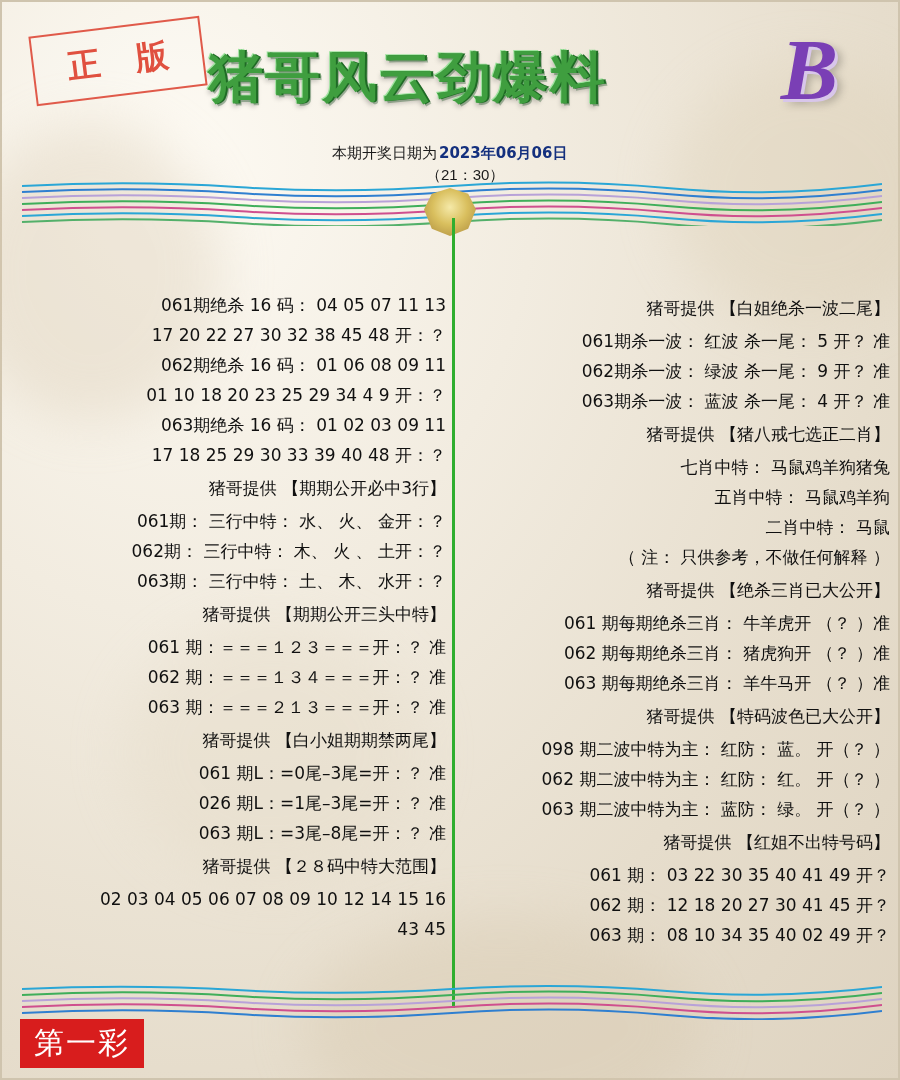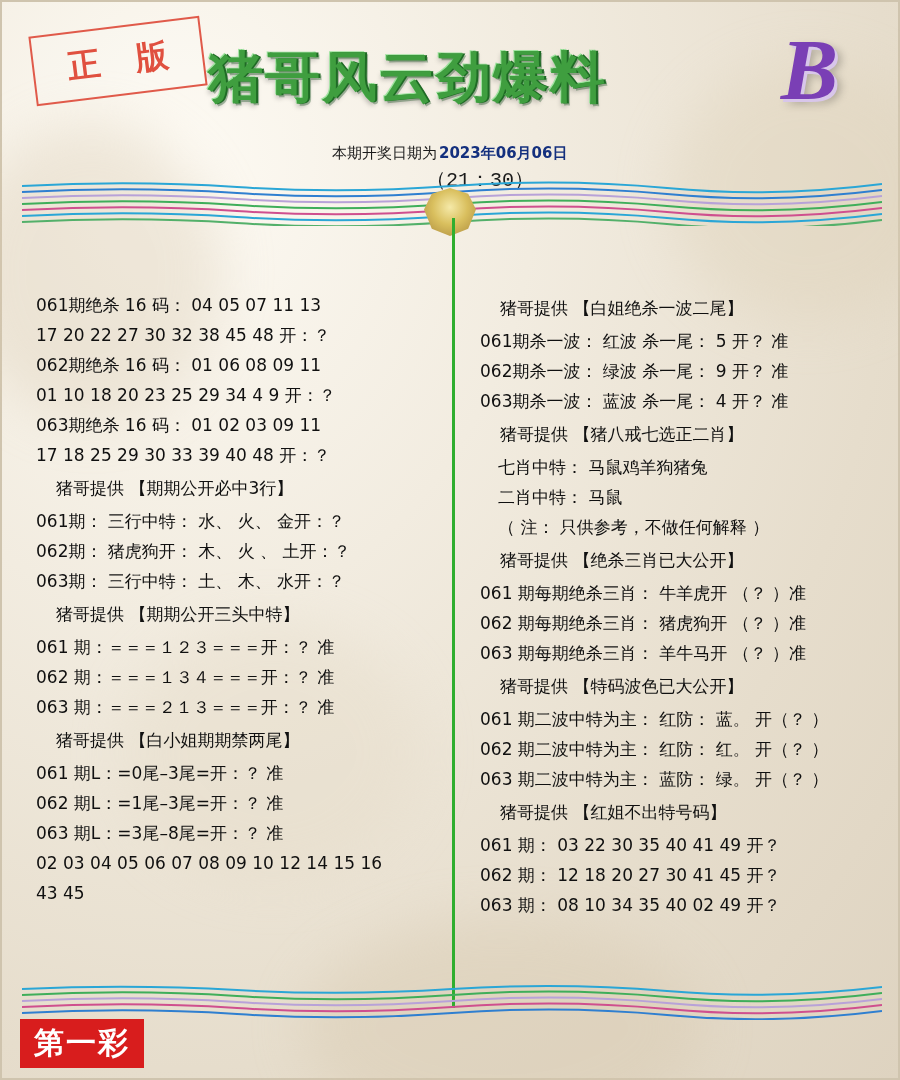--- a/index.html
+++ b/index.html
@@ -51,60 +51,60 @@
     font-family:"Liberation Serif",serif;
     color:#7a3fb5;
     text-shadow:3px 3px 0 #d8c6ea, 6px 5px 8px rgba(0,0,0,.25);
   }
   .dateline{
     position:absolute;left:330px;top:142px;font-size:15px;color:#1b1b1b;
     font-family:"DejaVu Sans",sans-serif;white-space:nowrap;
   }
   .dateline .d{color:#14307e;margin-left:2px;font-weight:bold;}
   .timeline{
-    position:absolute;left:424px;top:164px;font-size:20px;color:#1b1b1b;
-    font-family:Liberation Mono, monospace;
+    position:absolute;left:424px;top:164px;font-size:15px;color:#1b1b1b;
+    font-family:Liberation Sans, sans-serif;
   }
 
   
   .waves{position:absolute;left:20px;top:178px;width:860px;height:46px;}
   .waves svg{display:block;}
   .seal{
     position:absolute;left:50%;top:186px;transform:translateX(-50%);
     width:52px;height:48px;
     background:radial-gradient(circle at 50% 40%,#f5e9a8 0%,#d9bf5e 45%,#a8863a 100%);
     clip-path:polygon(50% 0%,85% 12%,100% 45%,85% 85%,50% 100%,15% 85%,0% 45%,15% 12%);
     box-shadow:0 2px 4px rgba(0,0,0,.35);
   }
 
   
   .vline{position:absolute;left:450px;top:216px;width:3px;height:790px;background:#2fae2f;}
 
   
   .cols{position:absolute;left:0;top:295px;width:900px;}
-  .col{position:absolute;top:0;}
+  .col{position:absolute;top:0;text-align:right;}
   .colL{left:34px;width:410px;}
   .colR{left:478px;width:410px;}
 
   .line{
     font-size:17px;color:#101010;line-height:1.0;
     margin-bottom:13px;white-space:nowrap;
     font-family:"DejaVu Sans",sans-serif;
   }
   .line.ind{margin-left:18px;}
   .hdr{
     font-size:17px;color:#101010;margin-bottom:13px;margin-left:20px;
     white-space:nowrap;font-family:"DejaVu Sans",sans-serif;
   }
 
   
   .botwaves{position:absolute;left:20px;bottom:58px;width:860px;height:36px;}
   .redbar{
     position:absolute;left:18px;bottom:10px;
-    background:#d81d1d;color:#fff;font-size:30px;font-weight:bold;
+    background:#d81d1d;color:#fff;font-size:30px;font-weight:normal;
     padding:4px 14px;letter-spacing:2px;
     font-family:"DejaVu Sans",sans-serif;
   }
   .bigred{
     position:absolute;left:240px;bottom:4px;
     font-size:62px;font-weight:bold;color:#e21b1b;letter-spacing:4px;
     font-family:"Liberation Sans",sans-serif;
     text-shadow:1px 1px 0 #7d0c0c;
   }
   .greenfoot{
@@ -155,49 +155,51 @@
 
     <div class="col colL">
       <div class="line">061期绝杀 16 码：   04  05  07  11  13</div>
       <div class="line">17  20  22  27  30  32  38  45  48  开：？</div>
       <div class="line">062期绝杀 16 码：   01 06  08  09  11</div>
       <div class="line">01  10  18  20  23  25  29  34  4 9 开：？</div>
       <div class="line">063期绝杀 16 码：   01  02  03  09  11</div>
       <div class="line">17  18  25  29  30  33  39  40  48  开：？</div>
       <div class="hdr">猪哥提供   【期期公开必中3行】</div>
       <div class="line">061期：  三行中特： 水、  火、   金开：？</div>
-      <div class="line">062期：  猪虎狗开： 木、  火 、 土开：？</div>
+      <div class="line">062期：  三行中特： 木、  火 、 土开：？</div>
       <div class="line">063期：  三行中特： 土、   木、   水开：？</div>
       <div class="hdr">猪哥提供   【期期公开三头中特】</div>
       <div class="line">061  期：＝＝＝１２３＝＝＝开：？ 准</div>
       <div class="line">062  期：＝＝＝１３４＝＝＝开：？ 准</div>
       <div class="line">063  期：＝＝＝２１３＝＝＝开：？ 准</div>
       <div class="hdr">猪哥提供   【白小姐期期禁两尾】</div>
       <div class="line">061 期L：=0尾–3尾=开：？ 准</div>
-      <div class="line">062 期L：=1尾–3尾=开：？ 准</div>
+      <div class="line">026 期L：=1尾–3尾=开：？ 准</div>
       <div class="line">063 期L：=3尾–8尾=开：？ 准</div>
+      <div class="hdr">猪哥提供   【２８码中特大范围】</div>
       <div class="line">02  03  04  05  06  07  08  09  10  12  14  15  16</div>
       <div class="line">43  45</div>
     </div>
 
     <div class="col colR">
       <div class="hdr">猪哥提供   【白姐绝杀一波二尾】</div>
       <div class="line">061期杀一波：  红波  杀一尾：   5 开？ 准</div>
       <div class="line">062期杀一波：  绿波  杀一尾：   9 开？ 准</div>
       <div class="line">063期杀一波：  蓝波  杀一尾：   4 开？ 准</div>
       <div class="hdr">猪哥提供   【猪八戒七选正二肖】</div>
       <div class="line ind">七肖中特：  马鼠鸡羊狗猪兔</div>
+      <div class="line ind">五肖中特：  马鼠鸡羊狗</div>
       <div class="line ind">二肖中特：  马鼠</div>
       <div class="line ind">（ 注：  只供参考，不做任何解释 ）</div>
       <div class="hdr">猪哥提供   【绝杀三肖已大公开】</div>
       <div class="line">061  期每期绝杀三肖：   牛羊虎开 （？ ）准</div>
       <div class="line">062  期每期绝杀三肖：   猪虎狗开 （？ ）准</div>
       <div class="line">063  期每期绝杀三肖：   羊牛马开 （？ ）准</div>
       <div class="hdr">猪哥提供   【特码波色已大公开】</div>
-      <div class="line">061 期二波中特为主：   红防：  蓝。 开（？ ）</div>
+      <div class="line">098 期二波中特为主：   红防：  蓝。 开（？ ）</div>
       <div class="line">062 期二波中特为主：   红防：  红。 开（？ ）</div>
       <div class="line">063 期二波中特为主：   蓝防：  绿。 开（？ ）</div>
       <div class="hdr">猪哥提供   【红姐不出特号码】</div>
       <div class="line">061 期：  03  22  30   35  40  41 49  开？</div>
       <div class="line">062 期：  12  18  20   27  30  41 45  开？</div>
       <div class="line">063 期：  08  10  34   35  40  02 49  开？</div>
     </div>
 
   </div>
 

